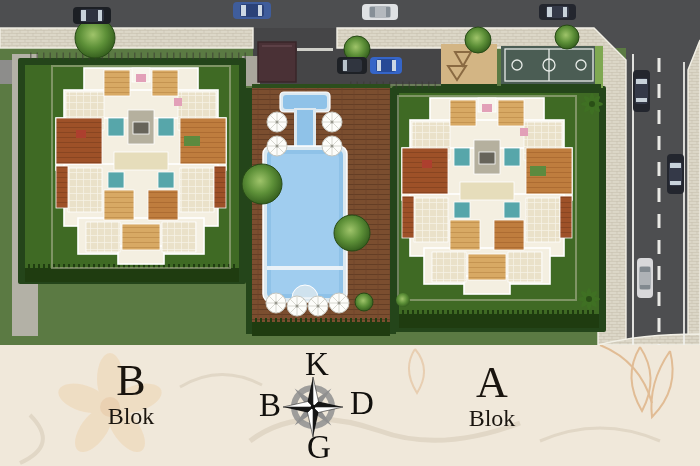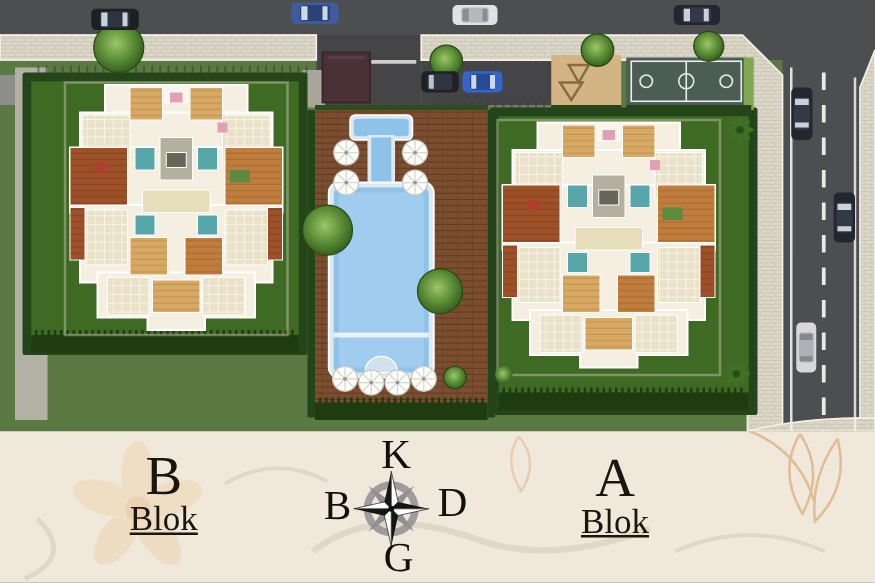--- a/index.html
+++ b/index.html
@@ -3,21 +3,21 @@
 <meta charset="utf-8">
 <style>
   html,body{margin:0;padding:0;background:#fff;}
   .stage{position:relative;width:700px;height:466px;overflow:hidden;
          font-family:"Liberation Serif", serif;background:#5b7a43;}
   .site-svg{position:absolute;left:0;top:0;display:block;}
   .band{position:absolute;left:0;top:345px;width:700px;height:121px;background:#f0e8da;}
   .band .wm{position:absolute;left:0;top:0;}
   .blok{position:absolute;width:150px;text-align:center;color:#1a150f;}
   .blok-letter{font-size:44px;line-height:40px;font-weight:400;}
-  .blok-word{font-size:28px;line-height:26px;margin-top:2px;text-decoration:underline;}
+  .blok-word{font-size:24px;line-height:26px;margin-top:2px;}
   .cletter{position:absolute;width:40px;height:36px;text-align:center;
            font-size:33px;line-height:36px;color:#12100d;}
   .compass{position:absolute;}
   .umb circle.c{fill:#fdfdfa;stroke:#c6c6bf;stroke-width:1;}
   .umb path{stroke:#d8d8d0;stroke-width:1;fill:none;}
   .umb circle.d{fill:#98988e;}
 </style>
 </head>
 <body>
 

